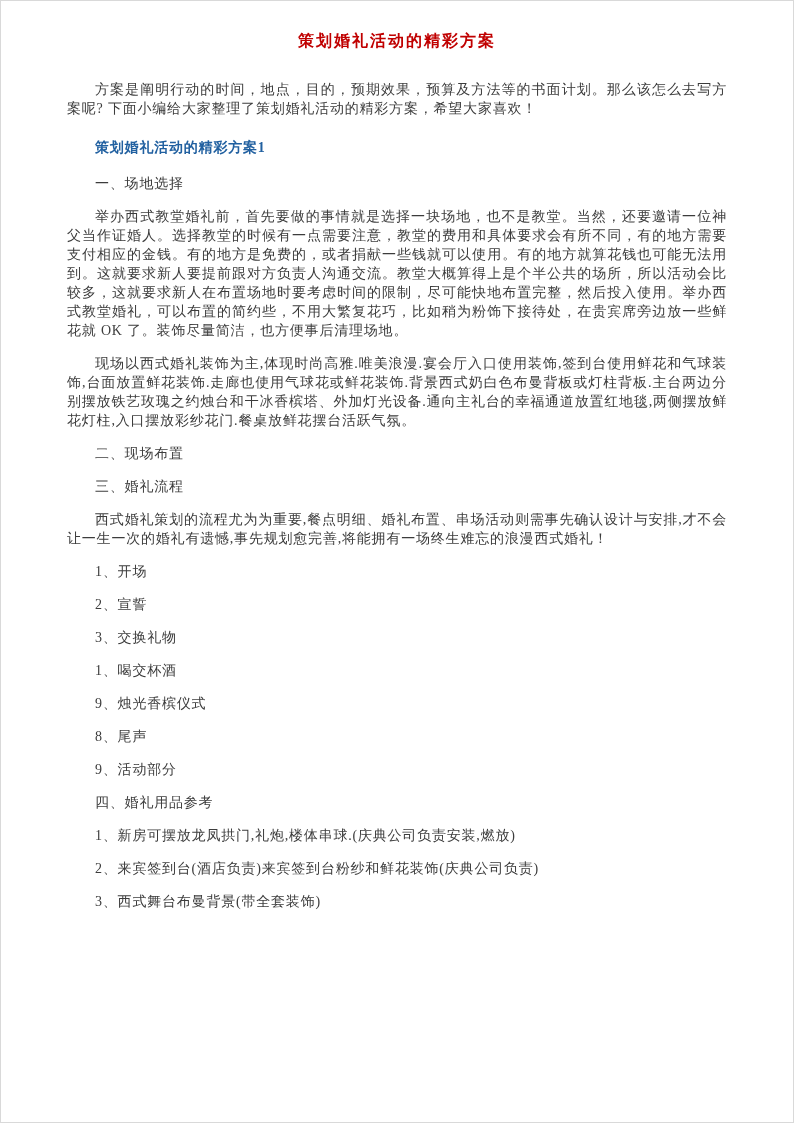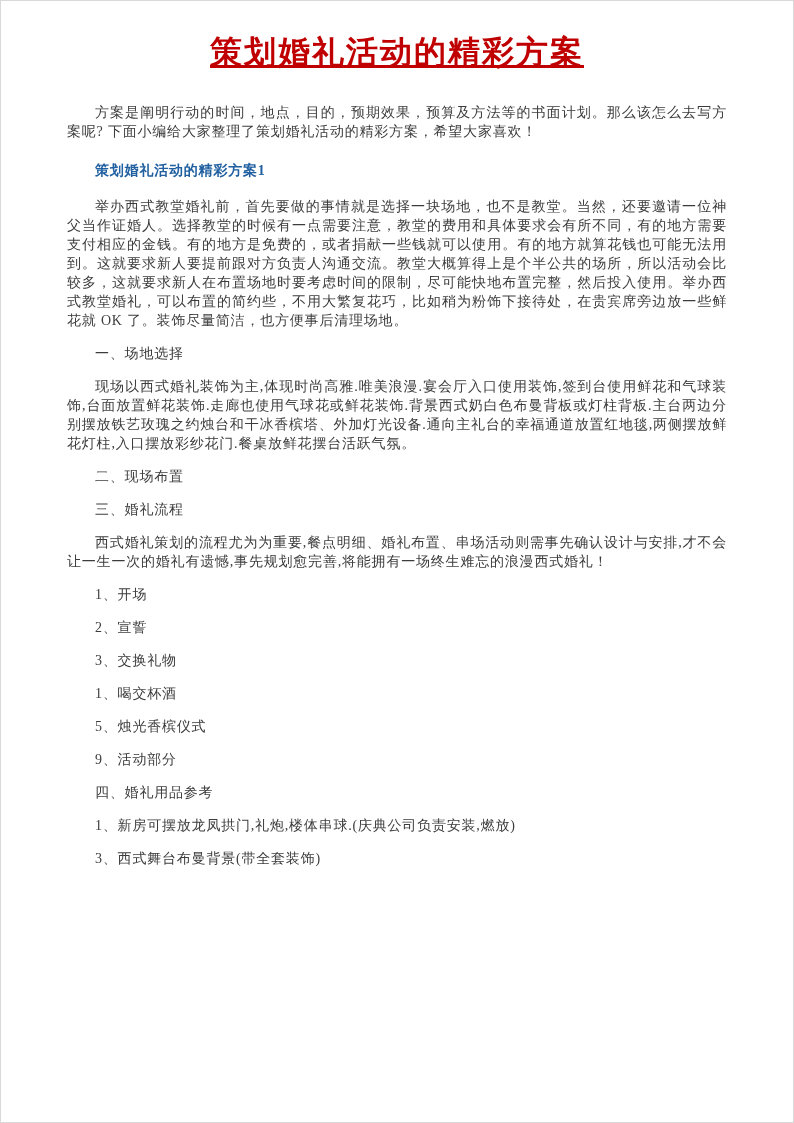--- a/index.html
+++ b/index.html
@@ -11,26 +11,25 @@
     background: #ffffff;
     border: 1px solid #d9d9d9;
     padding: 24px 66px 0 66px;
     font-family: "Liberation Serif", "DejaVu Serif", serif;
     color: #3c3c3c;
     overflow: hidden;
   }
   .doc-title {
     margin: 6px 0 28px 0;
     text-align: center;
-    font-size: 32px;
+    font-size: 16px;
     font-weight: bold;
     letter-spacing: 2px;
     color: var(--title-red, #c00000);
     font-family: "Liberation Sans", "DejaVu Sans", sans-serif;
-    text-decoration: underline;
   }
   .para {
     margin: 0 0 14px 0;
     font-size: 14px;
     line-height: 19px;
     letter-spacing: 0.8px;
     text-align: justify;
     text-indent: 2em;
   }
   .plan-heading {
@@ -45,33 +44,35 @@
 <body>
 
 <div class="page">
 
   <h1 class="doc-title">策划婚礼活动的精彩方案</h1>
 
   <p class="para">方案是阐明行动的时间，地点，目的，预期效果，预算及方法等的书面计划。那么该怎么去写方案呢? 下面小编给大家整理了策划婚礼活动的精彩方案，希望大家喜欢！</p>
 
   <p class="para plan-heading">策划婚礼活动的精彩方案1</p>
 
+  <p class="para section-heading">一、场地选择</p>
   <p class="para">举办西式教堂婚礼前，首先要做的事情就是选择一块场地，也不是教堂。当然，还要邀请一位神父当作证婚人。选择教堂的时候有一点需要注意，教堂的费用和具体要求会有所不同，有的地方需要支付相应的金钱。有的地方是免费的，或者捐献一些钱就可以使用。有的地方就算花钱也可能无法用到。这就要求新人要提前跟对方负责人沟通交流。教堂大概算得上是个半公共的场所，所以活动会比较多，这就要求新人在布置场地时要考虑时间的限制，尽可能快地布置完整，然后投入使用。举办西式教堂婚礼，可以布置的简约些，不用大繁复花巧，比如稍为粉饰下接待处，在贵宾席旁边放一些鲜花就 OK 了。装饰尽量简洁，也方便事后清理场地。</p>
-  <p class="para section-heading">一、场地选择</p>
 
   <p class="para">现场以西式婚礼装饰为主,体现时尚高雅.唯美浪漫.宴会厅入口使用装饰,签到台使用鲜花和气球装饰,台面放置鲜花装饰.走廊也使用气球花或鲜花装饰.背景西式奶白色布曼背板或灯柱背板.主台两边分别摆放铁艺玫瑰之约烛台和干冰香槟塔、外加灯光设备.通向主礼台的幸福通道放置红地毯,两侧摆放鲜花灯柱,入口摆放彩纱花门.餐桌放鲜花摆台活跃气氛。</p>
   <p class="para section-heading">二、现场布置</p>
 
   <p class="para section-heading">三、婚礼流程</p>
   <p class="para">西式婚礼策划的流程尤为为重要,餐点明细、婚礼布置、串场活动则需事先确认设计与安排,才不会让一生一次的婚礼有遗憾,事先规划愈完善,将能拥有一场终生难忘的浪漫西式婚礼！</p>
 
   <p class="para">1、开场</p>
   <p class="para">2、宣誓</p>
   <p class="para">3、交换礼物</p>
   <p class="para">1、喝交杯酒</p>
-  <p class="para">5、烛光香槟仪式</p>
+  <p class="para">9、烛光香槟仪式</p>
+  <p class="para">8、尾声</p>
   <p class="para">9、活动部分</p>
 
   <p class="para section-heading">四、婚礼用品参考</p>
   <p class="para">1、新房可摆放龙凤拱门,礼炮,楼体串球.(庆典公司负责安装,燃放)</p>
+  <p class="para">2、来宾签到台(酒店负责)来宾签到台粉纱和鲜花装饰(庆典公司负责)</p>
   <p class="para">3、西式舞台布曼背景(带全套装饰)</p>
 
 </div>
 
 </body></html>

